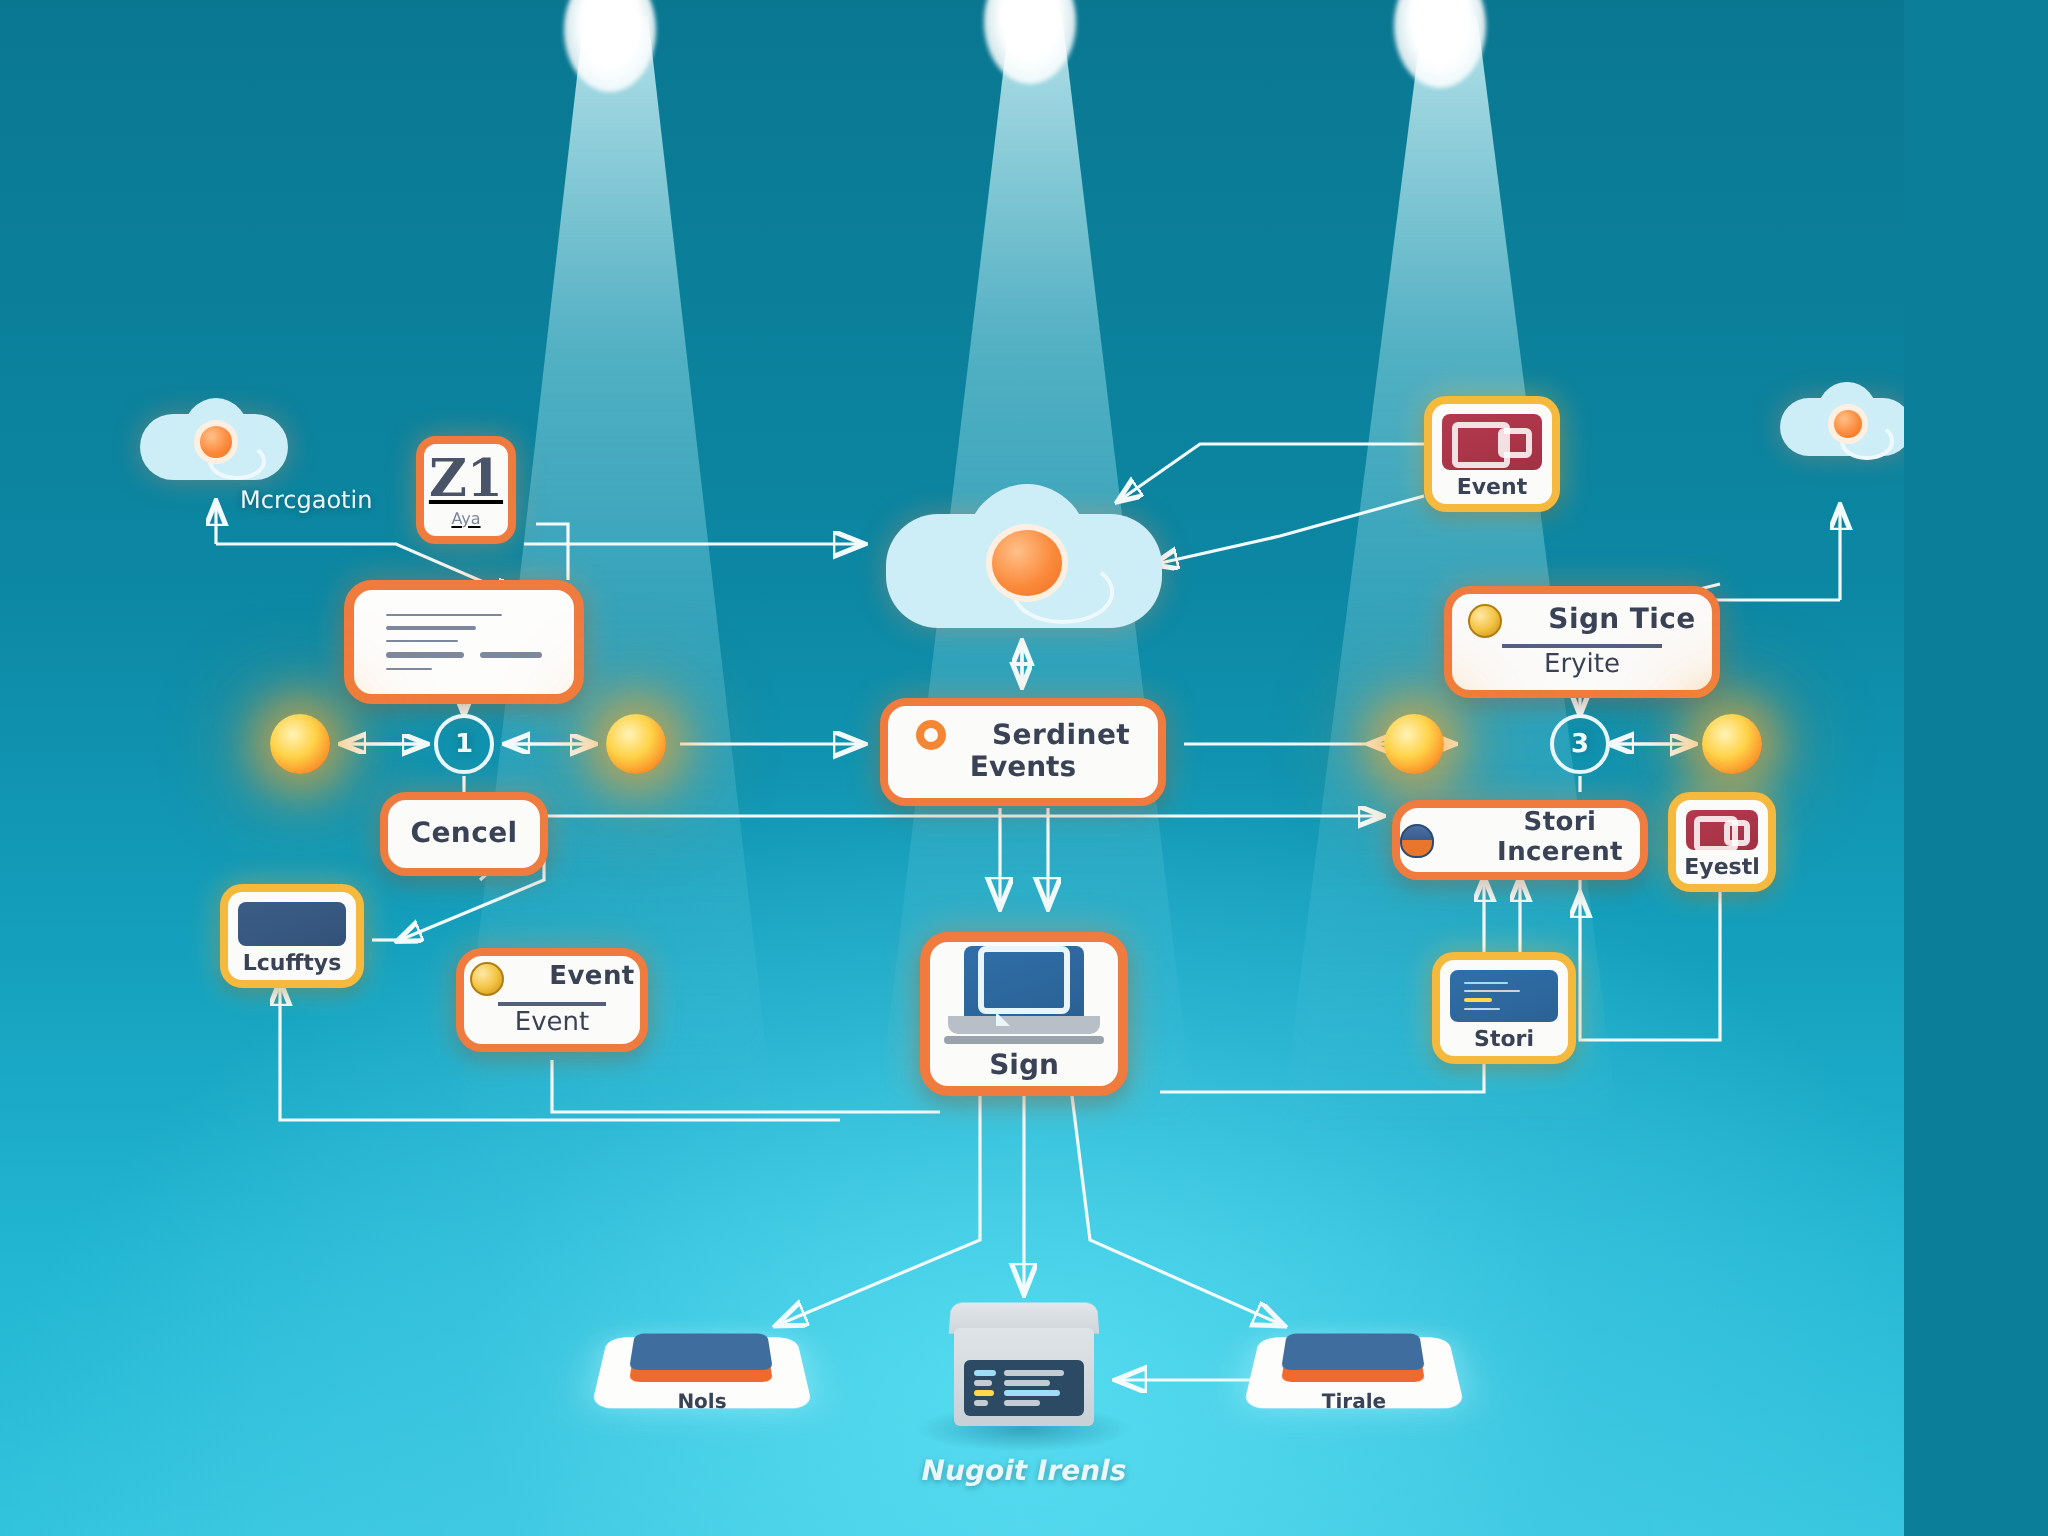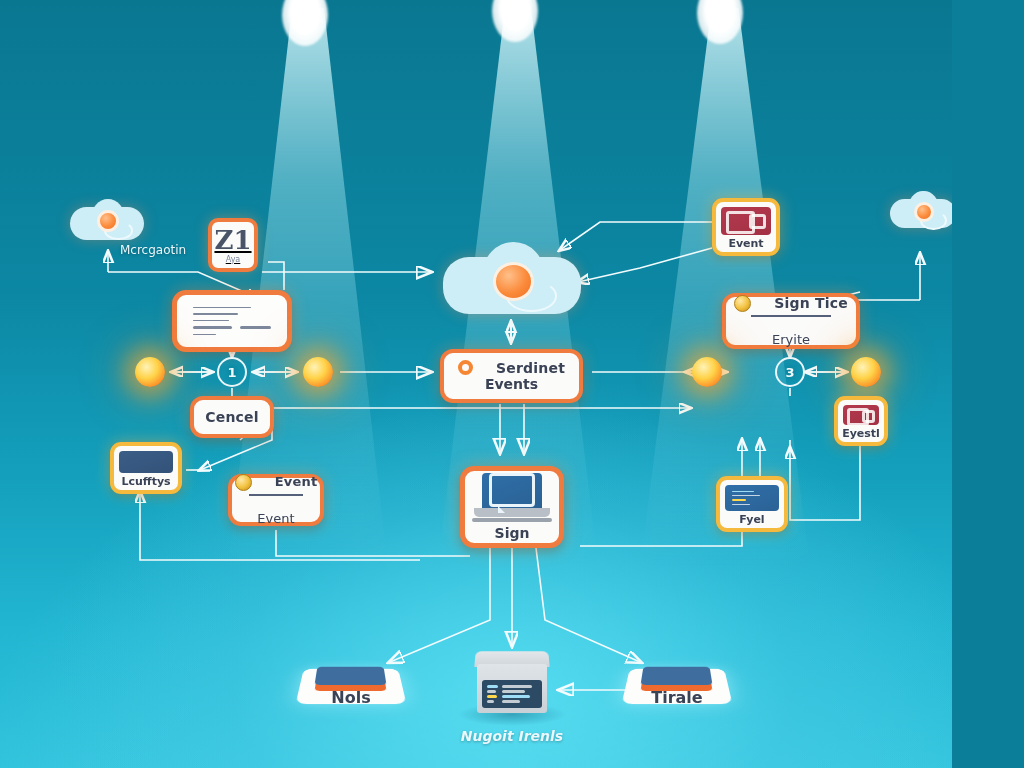--- a/index.html
+++ b/index.html
@@ -38,21 +38,21 @@
     display:flex;flex-direction:column;align-items:center;justify-content:center;
     color:#2f3b52;text-align:center;
   }
   .card-title{
     display:flex;align-items:center;gap:23px;
     font-size:14px;font-weight:600;letter-spacing:.2px;color:#3a4255;
     line-height:1.15;
   }
   .card-sub{
     font-size:13px;color:#3a4255;margin-top:3px;font-weight:500;
-    border-top:2px solid #55607a;padding-top:15px;min-width:62%;
+    border-top:2px solid #55607a;padding-top:1px;min-width:62%;
   }
   .card-line2{font-size:14px;font-weight:600;color:#3a4255;line-height:1.15;}
   
   .ring{
     width:15px;height:15px;border-radius:50%;
     border:4px solid #f58634;box-sizing:border-box;flex:none;
   }
   .coin{
     width:15px;height:15px;border-radius:50%;flex:none;
     background:radial-gradient(circle at 35% 32%, #ffe9a8 0%, #f3c342 52%, #c68d16 100%);
@@ -163,21 +163,21 @@
     background:#ef6a2e;border-radius:5px;
     transform:perspective(300px) rotateX(54deg);
   }
   .tile .slab-b{
     position:absolute;left:16%;top:8%;width:68%;height:52%;
     background:#3f6e9e;border-radius:5px;
     transform:perspective(300px) rotateX(54deg);
   }
   .tile .tlabel{
     position:absolute;left:0;right:0;bottom:8px;text-align:center;
-    font-size:16px;font-weight:600;color:#3a4255;
+    font-size:10px;font-weight:600;color:#3a4255;
   }
   
   .server{position:absolute;font-style:italic;}
   .server .top{
     position:absolute;left:4%;top:0;width:92%;height:26%;
     background:linear-gradient(180deg,#e3e7ea,#cfd5da);
     border-radius:6px 6px 0 0;
     transform:perspective(260px) rotateX(30deg);
   }
   .server .front{
@@ -379,20 +379,26 @@
   </div>
 
   <div class="card node" style="left:440px;top:349px;width:143px;height:54px;">
     <div class="card-title">
       <span class="ring"></span>
       <span>Serdinet</span>
     </div>
     <div class="card-line2">Events</div>
   </div>
 
+  <div class="card node" style="left:696px;top:400px;width:128px;height:40px;">
+    <div class="card-title">
+      <span class="bucket"></span>
+      <span style="font-size:13px;">Stori Incerent</span>
+    </div>
+  </div>
 
   <div class="mini" style="left:834px;top:396px;width:54px;height:50px;">
     <div class="screen crimson">
       <div class="winglyph"></div>
       <div class="winglyph2"></div>
     </div>
     <div class="mini-label">Eyestl</div>
   </div>
 
   <div class="mini" style="left:110px;top:442px;width:72px;height:52px;">
@@ -414,21 +420,21 @@
     <div class="card-sub">Event</div>
   </div>
 
   <div class="mini" style="left:716px;top:476px;width:72px;height:56px;">
     <div class="screen blue">
       <div class="ln c" style="width:54%"></div>
       <div class="ln" style="width:70%"></div>
       <div class="ln y" style="width:34%"></div>
       <div class="ln" style="width:46%"></div>
     </div>
-    <div class="mini-label">Fyel</div>
+    <div class="mini-label">Stori</div>
   </div>
 
   <div class="laptop-card" style="left:460px;top:466px;width:104px;height:82px;">
     <div class="lap-screen">
       <div class="chat"></div>
     </div>
     <div class="lap-base"></div>
     <div class="lap-base2"></div>
     <div class="lap-label">Sign</div>
   </div>

